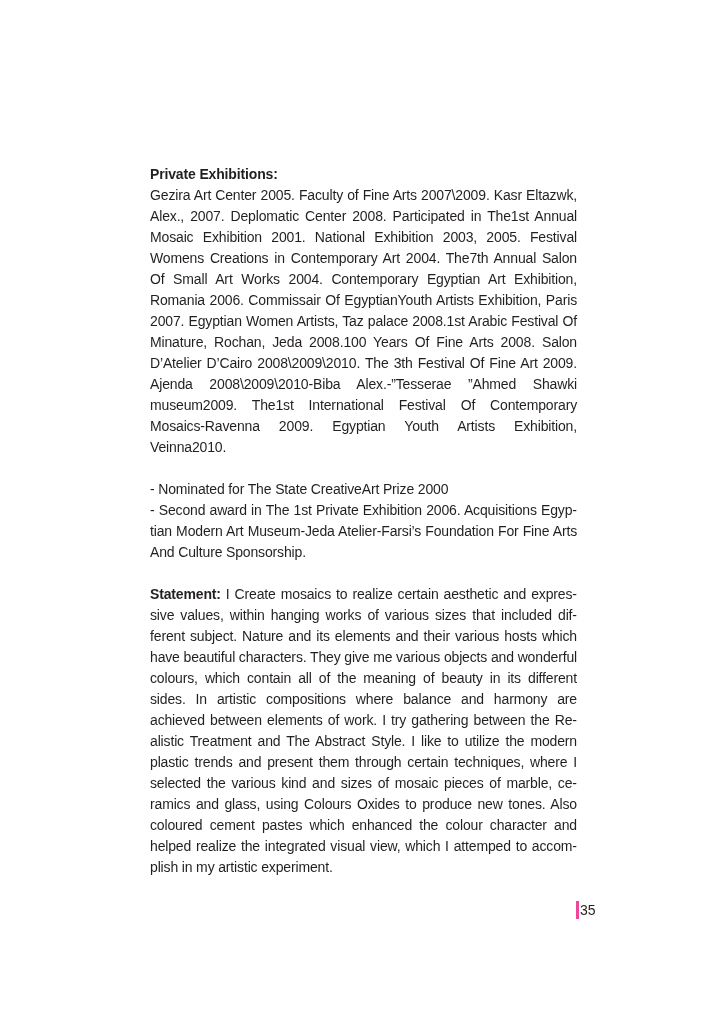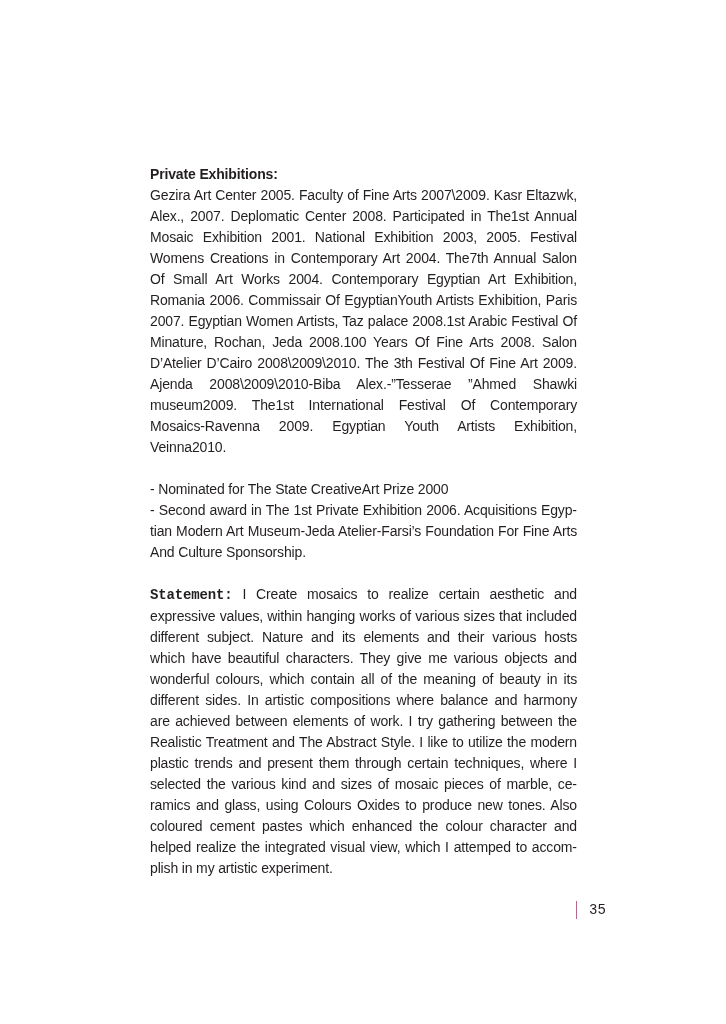--- a/index.html
+++ b/index.html
@@ -39,32 +39,31 @@
     }
     .list-line {
       margin: 0;
       text-align: justify;
     }
     .list-line.last {
       text-align: justify;
     }
     .bold-inline {
       font-weight: bold;
-      font-family: Liberation Mono, monospace;
     }
     .page-number {
       position: absolute;
       left: 576px;
       top: 901px;
       font-size: 14px;
       line-height: 18px;
-      padding-left: 12px;
-      border-left: 1px solid #ec4899;
+      padding-left: 1px;
+      border-left: 3px solid #ec4899;
       color: #231f20;
-      font-family: Liberation Mono, monospace;
+      font-family: Liberation Sans, sans-serif;
     }
   </style>
 </head>
 <body>
 
 <div class="content">
   <p class="heading">Private Exhibitions:</p>
   <p class="para">Gezira Art Center 2005. Faculty of Fine Arts 2007\2009. Kasr Eltazwk, Alex., 2007. Deplomatic Center 2008. Participated in The1st Annual Mosaic Exhibition 2001. National Exhibition 2003, 2005. Festival Wom­ens Creations in Contemporary Art 2004. The7th Annual Salon Of Small Art Works 2004. Contemporary Egyptian Art Exhibition, Roma­nia 2006. Commissair Of EgyptianYouth Artists Exhibition, Paris 2007. Egyptian Women Artists, Taz palace 2008.1st Arabic Festival Of Mina­ture, Rochan, Jeda 2008.100 Years Of Fine Arts 2008. Salon D’Atelier D’Cairo 2008\2009\2010. The 3th Festival Of Fine Art 2009. Ajenda 2008\2009\2010-Biba Alex.-”Tesserae ”Ahmed Shawki museum2009. The1st International Festival Of Contemporary Mosaics-Ravenna 2009. Egyptian Youth Artists Exhibition, Veinna2010.</p>
 
   <div class="spacer"></div>

